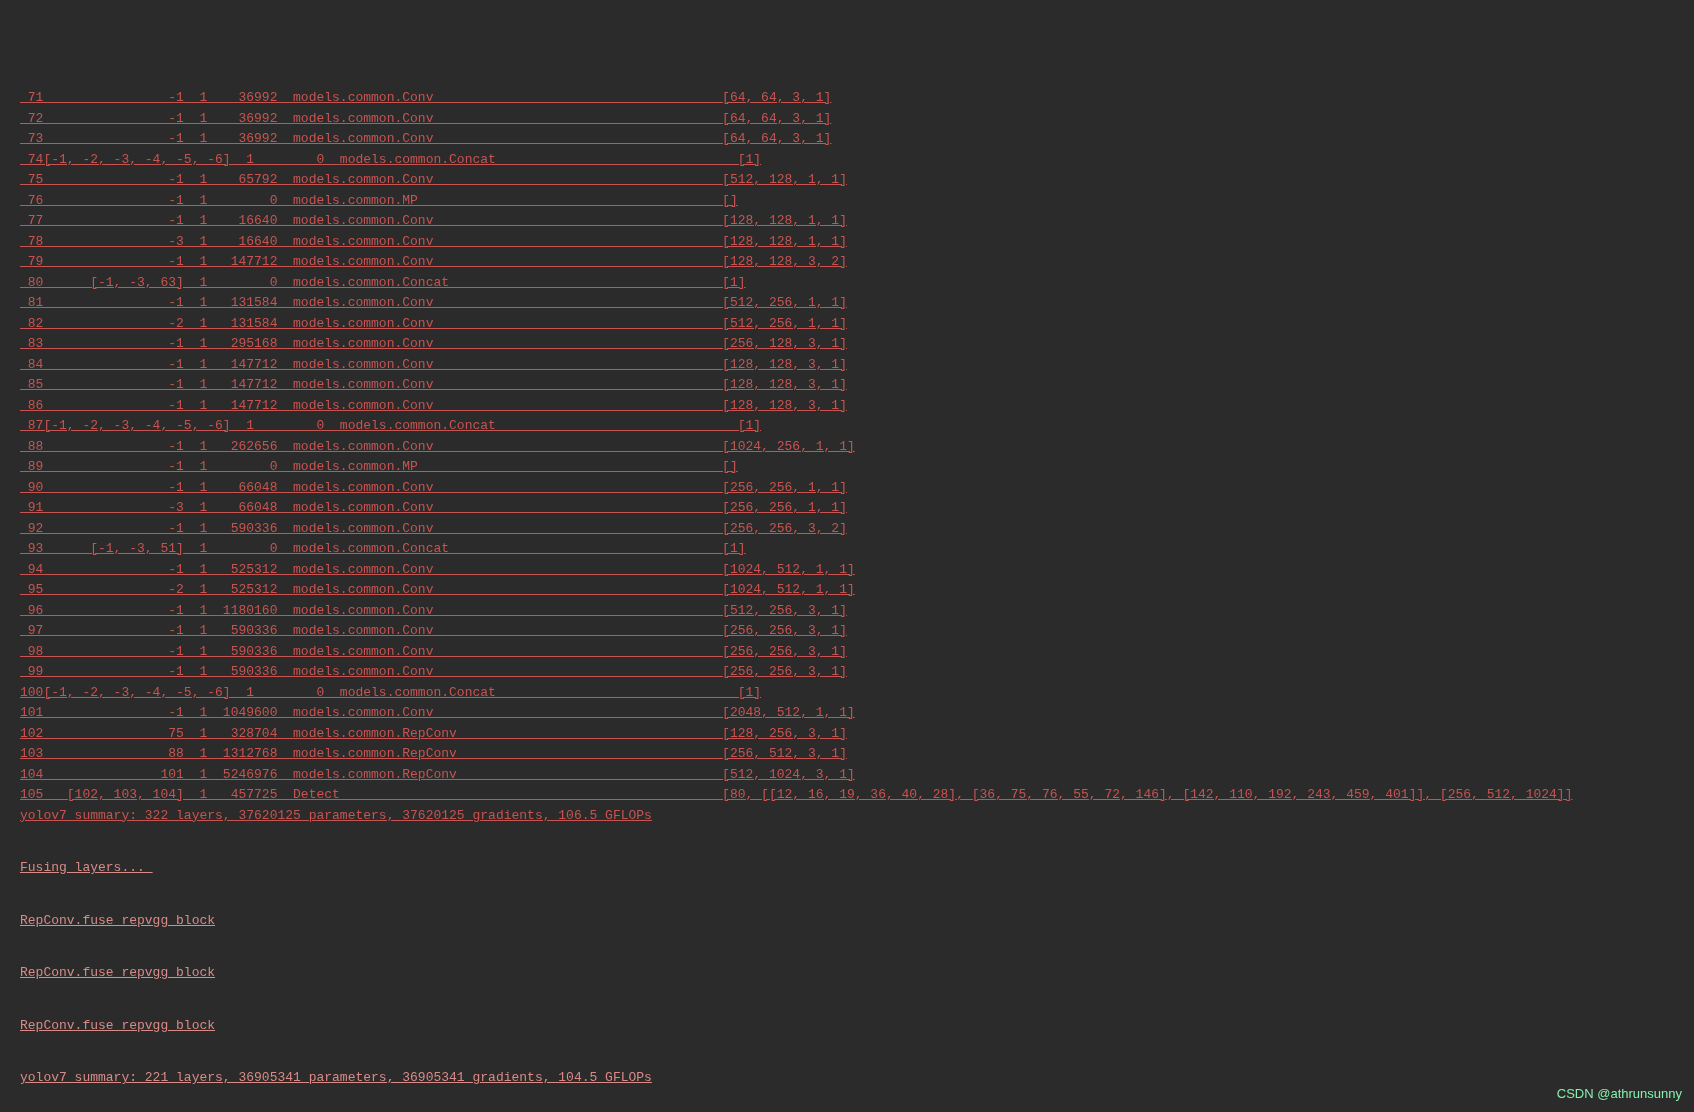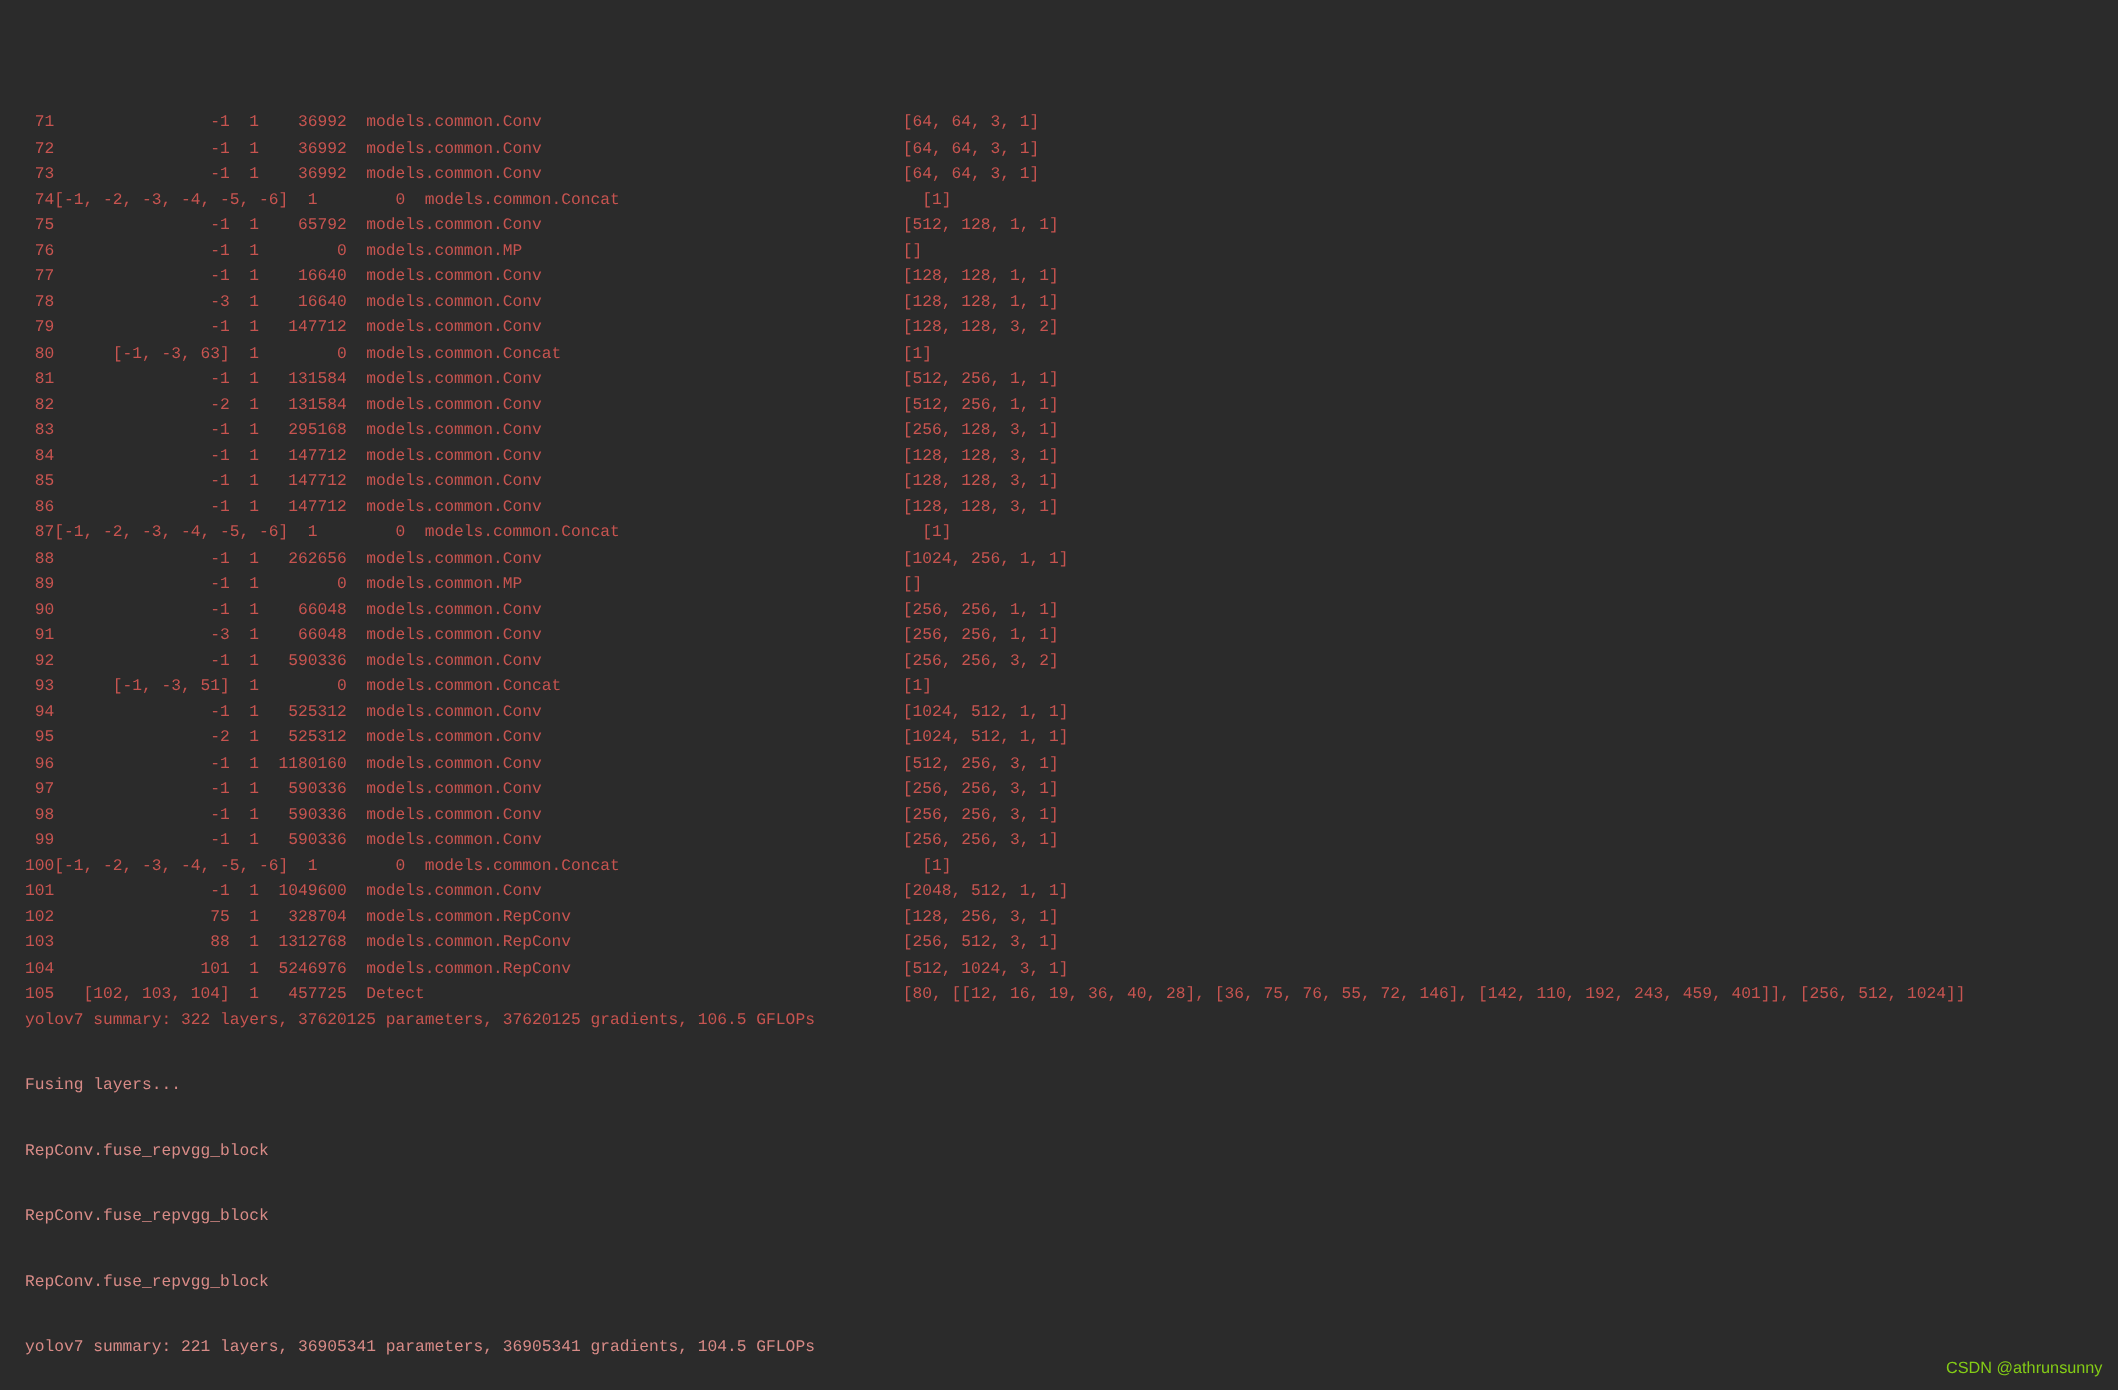--- a/index.html
+++ b/index.html
@@ -6,27 +6,27 @@
     body {
       background-color: #2b2b2b;
       font-family: 'Consolas', 'Monaco', 'Courier New', monospace;
       font-size: 13px;
       line-height: 20.5px;
       color: #c75450;
       overflow-x: auto;
       white-space: pre;
       padding: 6px 20px;
     }
-    .line { white-space: pre; color: #c75450; }
+    .line { white-space: pre; color: #c75450; text-decoration: underline; }
     .lighter { color: #d88b87; margin-top: 32px; }
     .watermark {
       position: fixed;
       bottom: 8px;
       right: 12px;
-      color: #84cc16;
+      color: #86efac;
       font-size: 13px;
       font-family: Arial, sans-serif;
       text-align: center;
     }
   </style>
 </head>
 <body>
 
 
 

